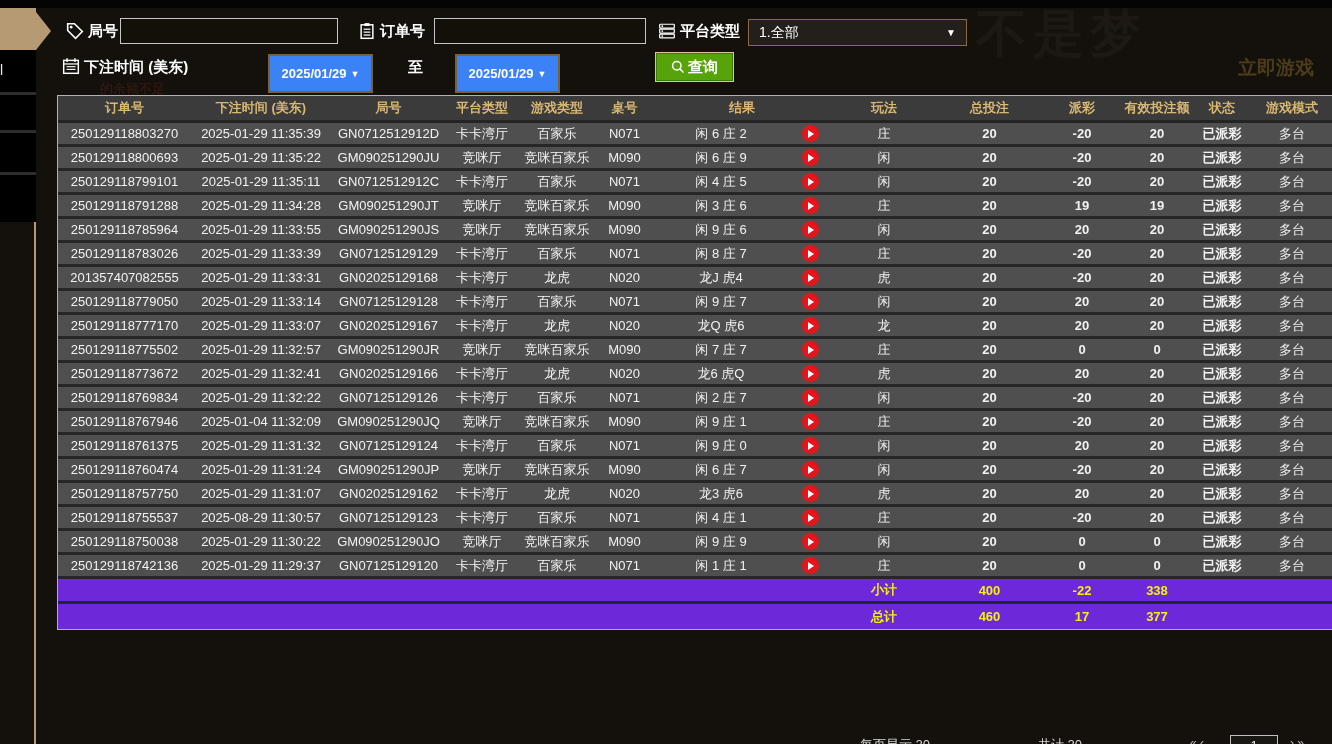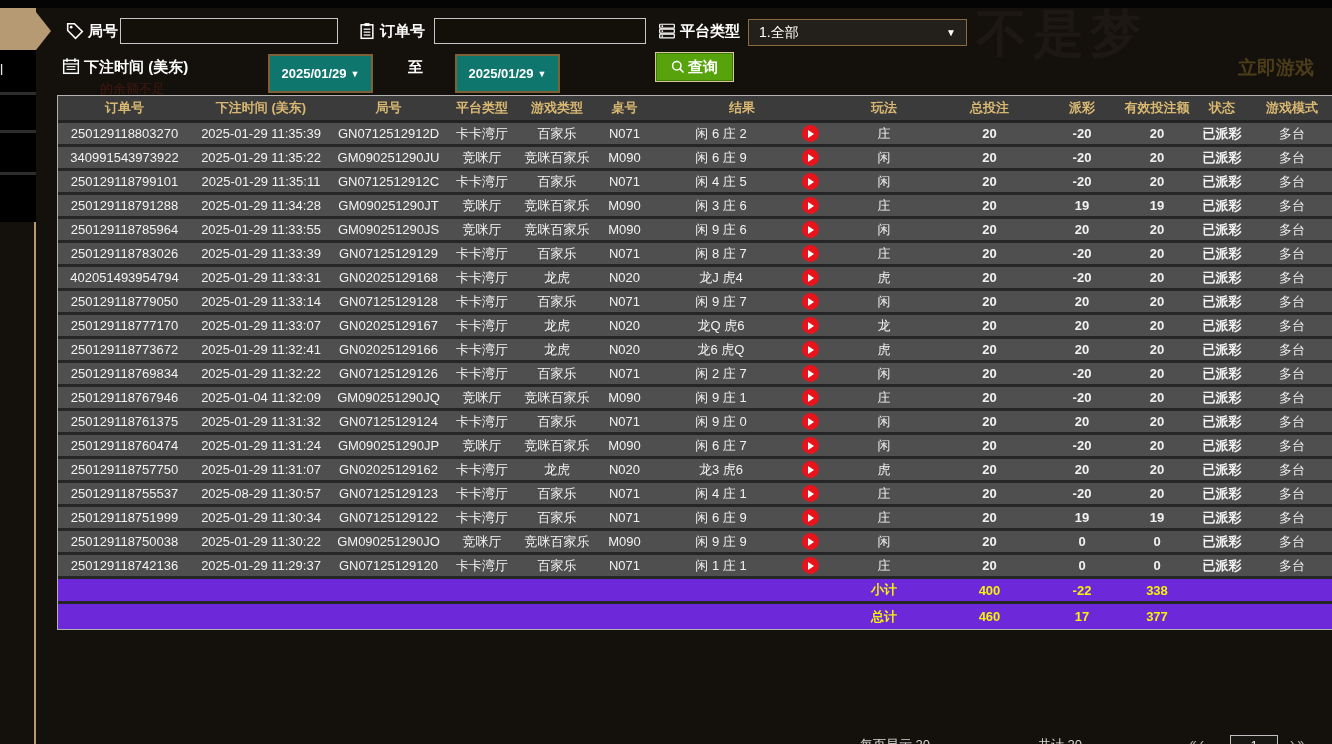--- a/index.html
+++ b/index.html
@@ -30,21 +30,21 @@
 
   
   .filters { position:absolute; left:0; top:0; width:1292px; height:95px; }
   .flabel { position:absolute; color:#fff; font-size:15px; font-weight:bold; top:22px; white-space:nowrap; }
   .ficon { position:absolute; top:22px; width:18px; height:18px; }
   .txt-input { position:absolute; top:18px; height:26px; background:#121009;
     border:1px solid #c6c6c6; color:#eee; font-size:13px; padding:0 6px; outline:none; }
   .sel { position:absolute; top:19px; height:27px; background:#23201b; border:1px solid #8a6a40;
     color:#fff; font-size:14px; display:flex; align-items:center; padding:0 10px; cursor:pointer; }
   .sel .caret { margin-left:auto; font-size:10px; color:#fff; }
-  .date-input { position:absolute; top:54px; width:105px; height:39px; background:#0f766e;
+  .date-input { position:absolute; top:54px; width:105px; height:39px; background:#3b82f6;
     border:2px solid #7d6136; color:#fff; font-size:13px; font-weight:bold;
     display:flex; align-items:center; justify-content:center; gap:4px; cursor:pointer; }
   .date-input .caret { font-size:9px; }
   .row2-label { top:58px; }
   .row2-icon { top:57px; }
   .query-btn { position:absolute; left:615px; top:52px; width:79px; height:30px;
     background:#57a30c; border:1px solid #d9c79c; box-shadow:inset 0 0 0 1px #3d7a06;
     color:#fff; font-size:15px; font-weight:bold; display:flex; align-items:center;
     justify-content:center; gap:3px; cursor:pointer; }
 
@@ -224,21 +224,21 @@
                   <span class="tri"></span>
                 </span></td>
               <td>庄</td>
               <td class="num">20</td>
               <td class="pay-neg">-20</td>
               <td class="num">20</td>
               <td class="status">已派彩</td>
               <td>多台</td>
             </tr>
             <tr>
-              <td>340991543973922</td>
+              <td>250129118800693</td>
               <td>2025-01-29 11:35:22</td>
               <td>GM090251290JU</td>
               <td>竞咪厅</td>
               <td>竞咪百家乐</td>
               <td>M090</td>
               <td>闲 6 庄 9</td>
               <td><span class="play-btn">
                   <span class="tri"></span>
                 </span></td>
               <td>闲</td>
@@ -314,21 +314,21 @@
                   <span class="tri"></span>
                 </span></td>
               <td>庄</td>
               <td class="num">20</td>
               <td class="pay-neg">-20</td>
               <td class="num">20</td>
               <td class="status">已派彩</td>
               <td>多台</td>
             </tr>
             <tr>
-              <td>402051493954794</td>
+              <td>201357407082555</td>
               <td>2025-01-29 11:33:31</td>
               <td>GN02025129168</td>
               <td>卡卡湾厅</td>
               <td>龙虎</td>
               <td>N020</td>
               <td>龙J 虎4</td>
               <td><span class="play-btn">
                   <span class="tri"></span>
                 </span></td>
               <td>虎</td>
@@ -368,20 +368,38 @@
                   <span class="tri"></span>
                 </span></td>
               <td>龙</td>
               <td class="num">20</td>
               <td class="pay-pos">20</td>
               <td class="num">20</td>
               <td class="status">已派彩</td>
               <td>多台</td>
             </tr>
             <tr>
+              <td>250129118775502</td>
+              <td>2025-01-29 11:32:57</td>
+              <td>GM090251290JR</td>
+              <td>竞咪厅</td>
+              <td>竞咪百家乐</td>
+              <td>M090</td>
+              <td>闲 7 庄 7</td>
+              <td><span class="play-btn">
+                  <span class="tri"></span>
+                </span></td>
+              <td>庄</td>
+              <td class="num">20</td>
+              <td class="pay-zero">0</td>
+              <td class="num">0</td>
+              <td class="status">已派彩</td>
+              <td>多台</td>
+            </tr>
+            <tr>
               <td>250129118773672</td>
               <td>2025-01-29 11:32:41</td>
               <td>GN02025129166</td>
               <td>卡卡湾厅</td>
               <td>龙虎</td>
               <td>N020</td>
               <td>龙6 虎Q</td>
               <td><span class="play-btn">
                   <span class="tri"></span>
                 </span></td>
@@ -490,38 +508,20 @@
               <td>百家乐</td>
               <td>N071</td>
               <td>闲 4 庄 1</td>
               <td><span class="play-btn">
                   <span class="tri"></span>
                 </span></td>
               <td>庄</td>
               <td class="num">20</td>
               <td class="pay-neg">-20</td>
               <td class="num">20</td>
-              <td class="status">已派彩</td>
-              <td>多台</td>
-            </tr>
-            <tr>
-              <td>250129118751999</td>
-              <td>2025-01-29 11:30:34</td>
-              <td>GN07125129122</td>
-              <td>卡卡湾厅</td>
-              <td>百家乐</td>
-              <td>N071</td>
-              <td>闲 6 庄 9</td>
-              <td><span class="play-btn">
-                  <span class="tri"></span>
-                </span></td>
-              <td>庄</td>
-              <td class="num">20</td>
-              <td class="pay-pos">19</td>
-              <td class="num">19</td>
               <td class="status">已派彩</td>
               <td>多台</td>
             </tr>
             <tr>
               <td>250129118750038</td>
               <td>2025-01-29 11:30:22</td>
               <td>GM090251290JO</td>
               <td>竞咪厅</td>
               <td>竞咪百家乐</td>
               <td>M090</td>

